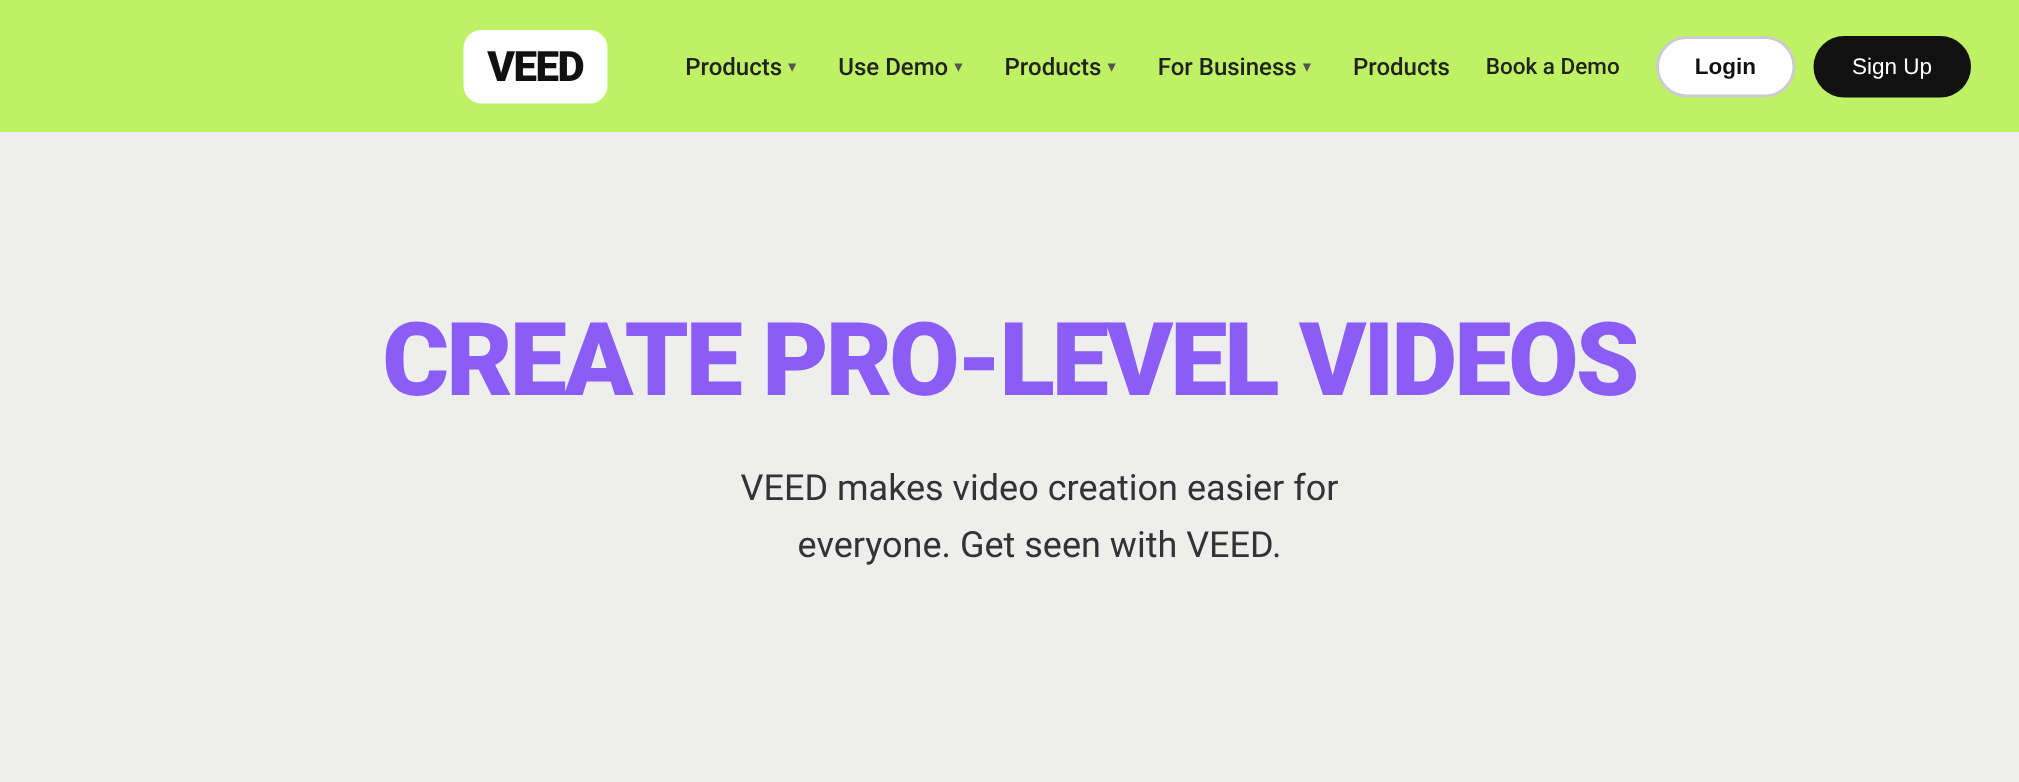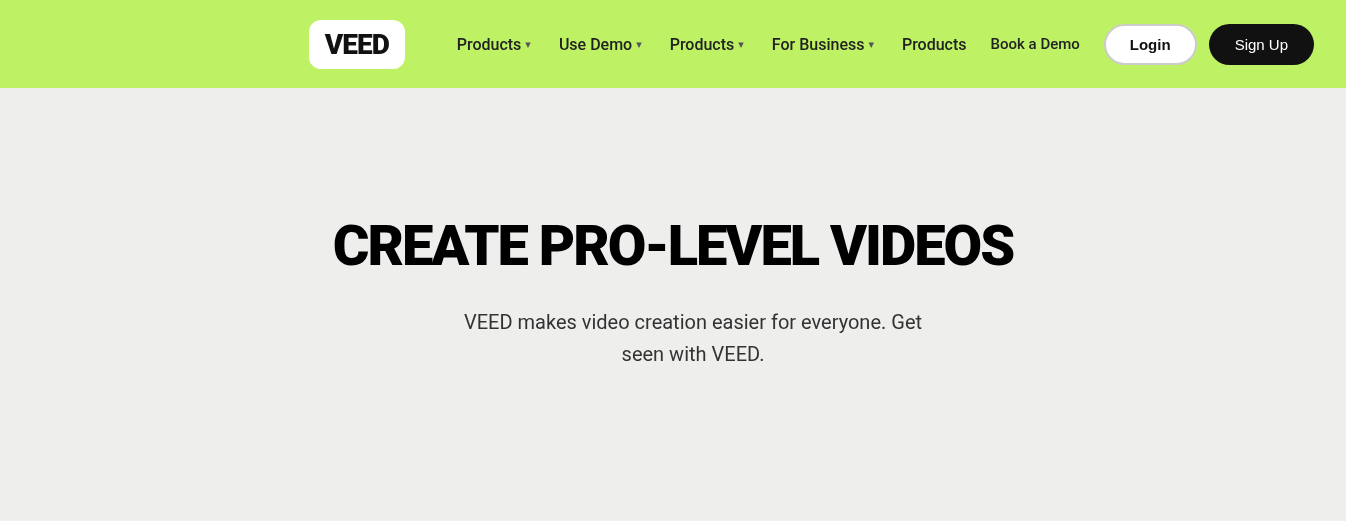--- a/index.html
+++ b/index.html
@@ -113,32 +113,32 @@
       padding: 60px 32px 80px;
       text-align: center;
       min-height: 432px;
       display: flex;
       flex-direction: column;
       align-items: center;
       justify-content: center;
     }
 
     .hero-title {
-      font-size: 56px;
+      font-size: 68px;
       font-weight: 900;
-      color: #000000;
+      color: #8b5cf6;
       line-height: 1.0;
       text-transform: uppercase;
       letter-spacing: -2px;
       max-width: 1100px;
       margin-bottom: 32px;
     }
 
     .hero-subtitle {
-      font-size: 20px;
+      font-size: 24px;
       font-weight: 400;
       color: #333;
       line-height: 1.6;
       max-width: 460px;
       margin-left: 40px;
     }
   </style>
 </head>
 <body>
 

